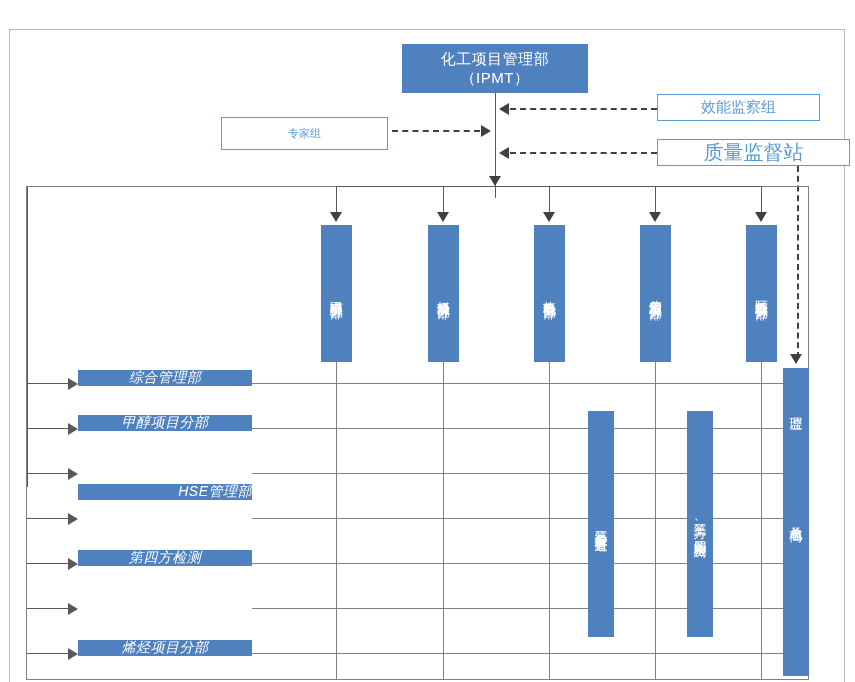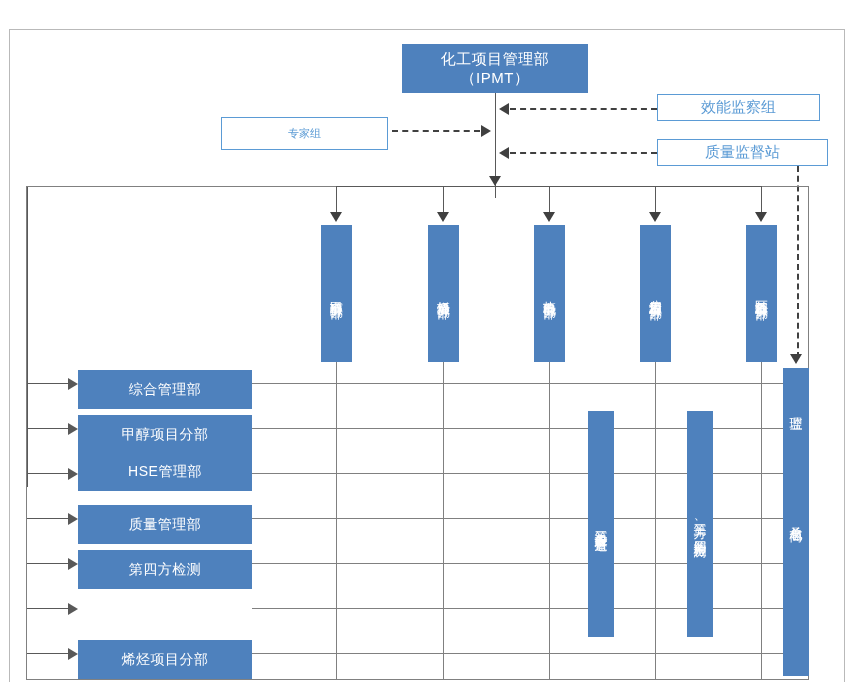--- a/index.html
+++ b/index.html
@@ -65,35 +65,35 @@
     text-orientation:upright;
     letter-spacing:1px;
     line-height:1;
   }
 
   
   .ipmt-box{ left:402px; top:24px; width:186px; height:49px; font-size:15px; flex-direction:column;}
 
   .expert-box{ left:221px; top:97px; width:167px; height:33px; font-size:11px;}
   .eff-box   { left:657px; top:74px; width:163px; height:27px; font-size:15px;}
-  .qs-box    { left:657px; top:119px; width:171px; height:27px; font-size:15px;}
+  .qs-box    { left:657px; top:119px; width:193px; height:27px; font-size:20px;}
 
   
   .div-bar{ top:205px; width:31px; height:137px; font-size:13px; }
   .div-1{ left:321px; }
   .div-2{ left:428px; }
   .div-3{ left:534px; }
   .div-4{ left:640px; }
   .div-5{ left:746px; }
 
   
-  .dept{ left:78px; width:174px; height:39px; font-size:14px; }
+  .dept{ left:78px; width:174px; height:16px; font-size:14px;font-style:italic; }
   .dept-1{ top:350px; }
   .dept-2{ top:395px; }
-  .dept-3{ top:432px; }
+  .dept-3{ top:464px;justify-content:flex-end; }
   .dept-4{ top:485px; }
   .dept-5{ top:530px; }
   .dept-6{ top:575px; }
   .dept-7{ top:620px; }
 
   
   .tp-1{ left:588px; top:391px; width:26px; height:226px; font-size:13px;}
   .tp-2{ left:687px; top:391px; width:26px; height:226px; font-size:13px;}
 
   
@@ -220,23 +220,20 @@
 
   <div class="hline" style="left:27px; top:453px; width:44px; border-top-color:#595959;"></div>
   <div class="arrow arrow-right-gray" style="left:68px; top:448px;"></div>
   <div class="bluebox dept dept-3">
     <span>HSE管理部</span>
   </div>
   <div class="hline" style="left:252px; top:453px; width:556px;"></div>
 
   <div class="hline" style="left:27px; top:498px; width:44px; border-top-color:#595959;"></div>
   <div class="arrow arrow-right-gray" style="left:68px; top:493px;"></div>
-  <div class="bluebox dept dept-4">
-    <span>质量管理部</span>
-  </div>
   <div class="hline" style="left:252px; top:498px; width:556px;"></div>
 
   <div class="hline" style="left:27px; top:543px; width:44px; border-top-color:#595959;"></div>
   <div class="arrow arrow-right-gray" style="left:68px; top:538px;"></div>
   <div class="bluebox dept dept-5">
     <span>第四方检测</span>
   </div>
   <div class="hline" style="left:252px; top:543px; width:556px;"></div>
 
   <div class="hline" style="left:27px; top:588px; width:44px; border-top-color:#595959;"></div>

